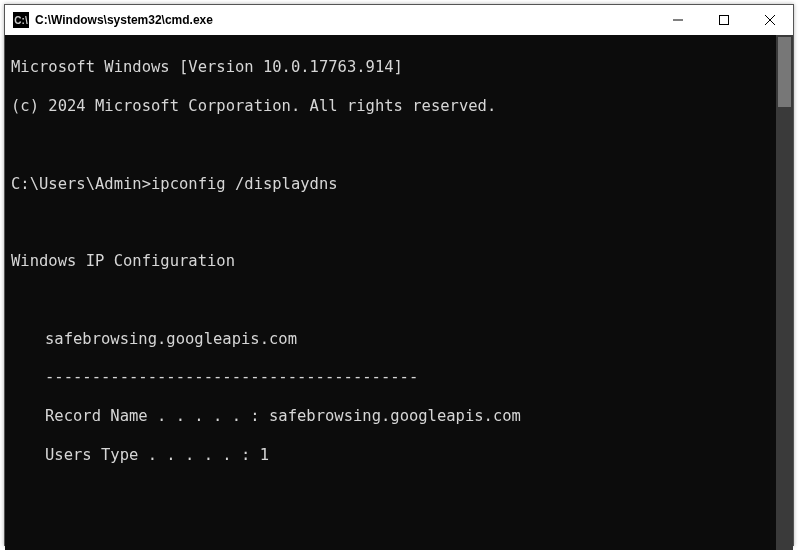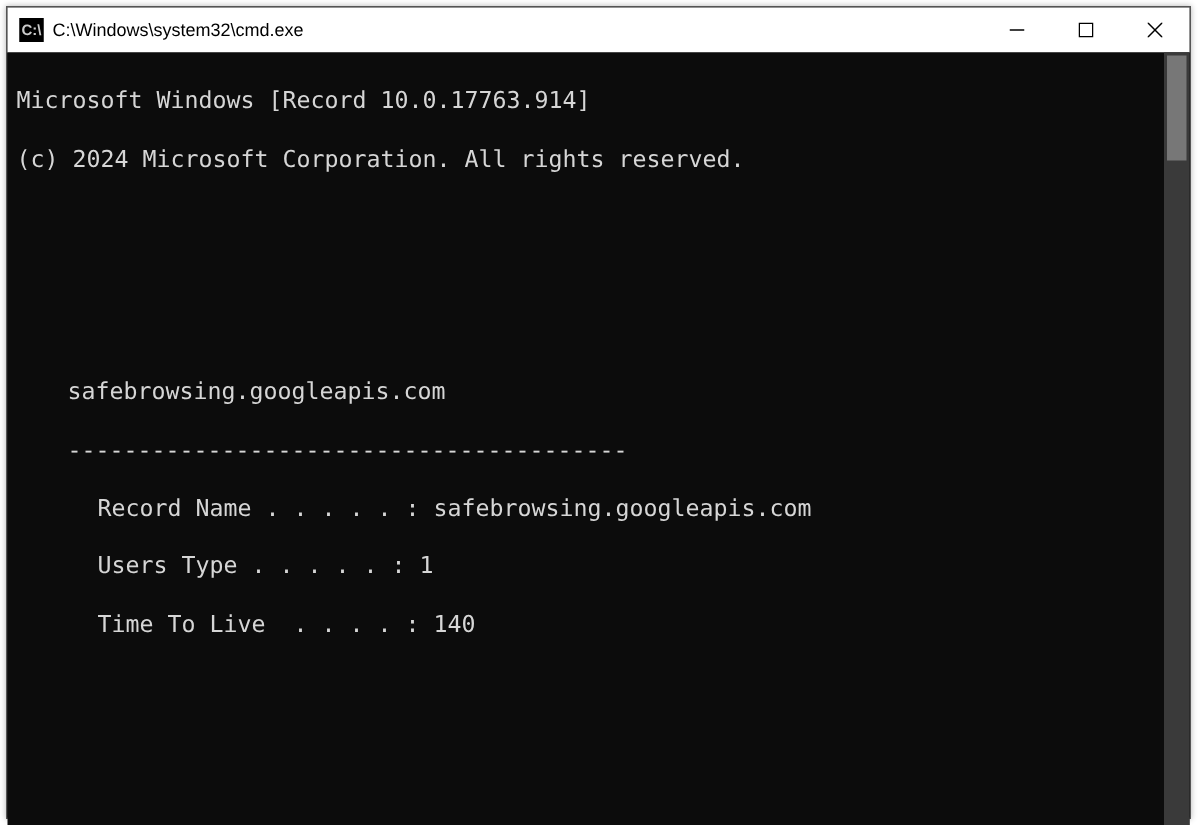--- a/index.html
+++ b/index.html
@@ -13,21 +13,21 @@
   .titlebar {
     height: 30px; background: #fff; color: #000;
     display: flex; align-items: center; user-select: none;
     font-size: 12px;
   }
   .title-icon {
     width: 16px; height: 16px; margin: 0 6px 0 8px;
     display: inline-flex; align-items: center; justify-content: center;
     font-size: 10px; font-weight: bold; border: 1px solid #000; background:#000; color:#ccc;
   }
-  .title-text { flex: 0 0 auto; }
+  .title-text { flex: 0 0 auto; font-weight: bold; }
   .title-spacer { flex: 1 1 auto; }
   .title-btn {
     width: 46px; height: 30px; display: flex; align-items: center; justify-content: center;
   }
   .title-btn svg { stroke: #000; }
   .client {
     flex: 1 1 auto; display: flex; background: #0c0c0c; position: relative;
   }
   .terminal {
     flex: 1 1 auto; padding: 4px 0 4px 6px;
@@ -37,21 +37,21 @@
   }
   .scrollbar {
     width: 17px; background: #3a3a3a; position: relative;
   }
   .scrollbar .thumb {
     position: absolute; left: 2px; right: 2px; top: 2px; height: 70px;
     background: #777;
   }
   .hdr { margin-left: 34px; }
   .sep { margin-left: 34px; letter-spacing: 0px; color:#d6d6d6; }
-  .row { margin-left: 54px; }
+  .row { margin-left: 34px; }
 </style>
 </head>
 <body>
 
 <div class="window">
   <div class="titlebar">
     <span class="title-icon">C:\</span>
     <span class="title-text">C:\Windows\system32\cmd.exe</span>
     <span class="title-spacer"></span>
     <div class="title-btn">
@@ -67,30 +67,31 @@
     <div class="title-btn close">
       <svg width="10" height="10" viewBox="0 0 10 10">
           <line x1="0" y1="0" x2="10" y2="10" stroke-width="1"></line>
           <line x1="10" y1="0" x2="0" y2="10" stroke-width="1"></line>
         </svg>
     </div>
   </div>
 
   <div class="client">
     <div class="terminal">
-<div>Microsoft Windows [Record 10.0.17763.914]</div>
+<div>Microsoft Windows [Version 10.0.17763.914]</div>
 <div>(c) 2024 Microsoft Corporation. All rights reserved.</div>
 <div> </div>
+<div>C:\Users\Admin&gt;ipconfig /displaydns</div>
 <div> </div>
+<div>Windows IP Configuration</div>
 <div> </div>
 <div class="hdr">safebrowsing.googleapis.com</div>
 <div class="sep">----------------------------------------</div>
 <div class="row"><span>Record Name . . . . . :</span> <span>safebrowsing.googleapis.com</span></div>
 <div class="row"><span>Users Type . . . . . :</span> <span>1</span></div>
-<div class="row"><span>Time To Live  . . . . :</span> <span>140</span></div>
 
 
 
 
 
 
 
 
 
 

